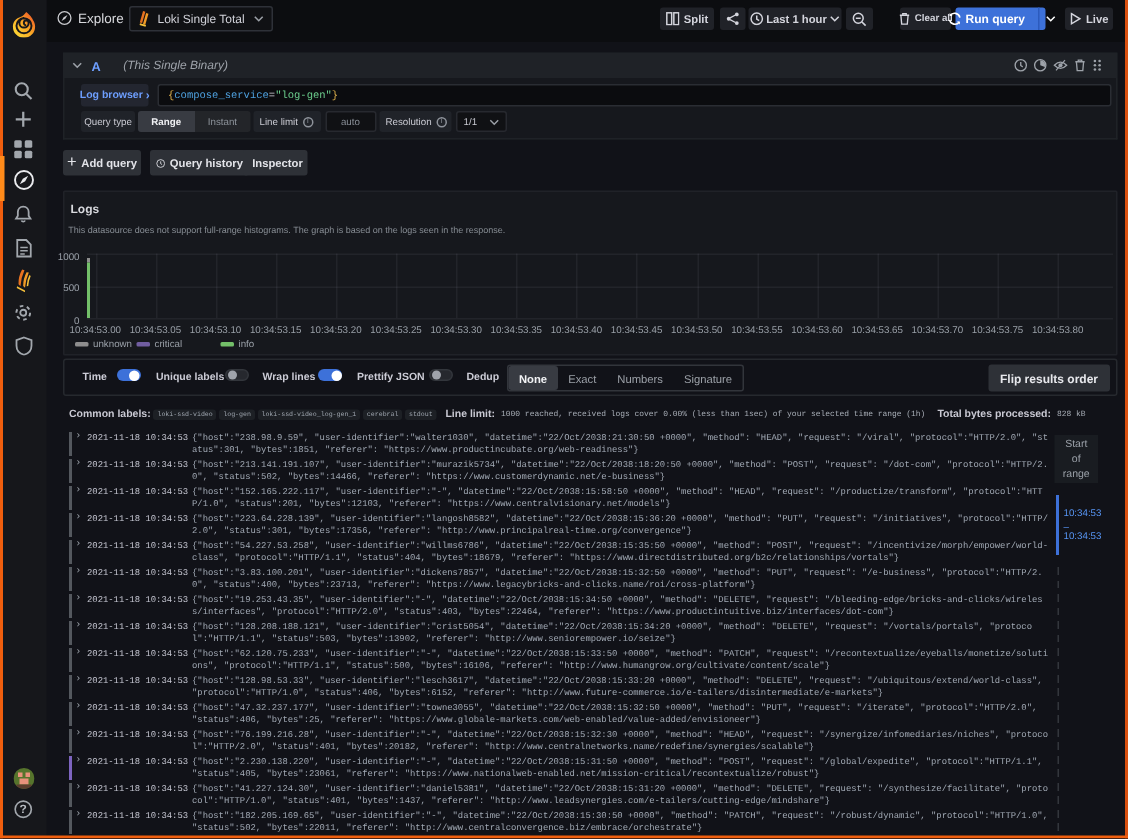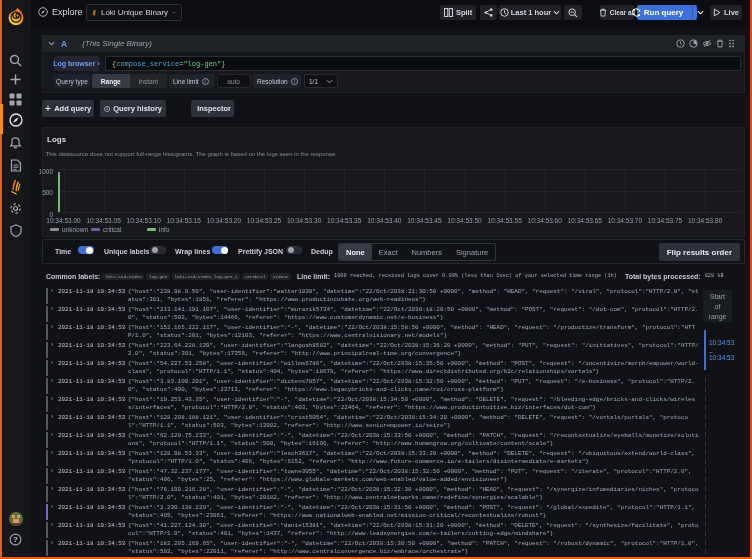--- a/index.html
+++ b/index.html
@@ -167,21 +167,21 @@
         <path d="M9.8 4.2 L7.8 7.8 L4.2 9.8 L6.2 6.2 Z" fill="#c9cace"></path>
       </svg>Explore</div>
 <div class="abs" id="dsp">
       <svg width="9" height="11" viewBox="0 0 10 12">
         <g transform="rotate(16 5 6)">
           <rect x="2.2" y="0.8" width="1.8" height="8.8" fill="#e8721f"></rect>
           <rect x="4.8" y="1.6" width="1.8" height="8.6" fill="#f19a26"></rect>
           <rect x="2.6" y="10.2" width="4.6" height="1.4" fill="#f6c13b"></rect>
         </g>
       </svg>
-      <span>Loki Unique Binary</span>
+      <span>Loki Single Total</span>
       <svg style="margin-left:auto" width="7" height="5" viewBox="0 0 8 5">
         <path d="M1 1 L4 4 L7 1" fill="none" stroke="#9ca1a8" stroke-width="1.2"></path>
       </svg>
     </div>
 <div class="tbtn" style="left:440px;width:36px"><svg width="9" height="9" viewBox="0 0 10 10">
         <rect x="0.6" y="0.6" width="3.6" height="8.8" fill="none" stroke="#d4d5dd" stroke-width="1.1"></rect>
         <rect x="5.8" y="0.6" width="3.6" height="8.8" fill="none" stroke="#d4d5dd" stroke-width="1.1"></rect>
       </svg>Split</div>
 <div class="tbtn" style="left:480px;width:17px;justify-content:center">
       <svg width="9" height="9" viewBox="0 0 10 10">
@@ -278,21 +278,21 @@
             <path d="M1 1 L4 4 L7 1" fill="none" stroke="#9ca1a8" stroke-width="1.1"></path>
           </svg></div>
 </div>
 </div>
 
 <div class="brow" style="left:42px;width:52px"><span style="font-weight:400;font-size:11px;margin-top:-1px">+</span>Add query</div>
 <div class="brow" style="left:100px;width:66px"><svg width="10" height="10" viewBox="0 0 12 12">
         <circle cx="6" cy="6" r="5" fill="none" stroke="#e3e4e9" stroke-width="1.1"></circle>
         <path d="M6 3.2 v3 l1.8 1.2" fill="none" stroke="#e3e4e9" stroke-width="1.1"></path>
       </svg>Query history</div>
-<div class="brow" style="left:191px;width:43px"><svg width="10" height="10" viewBox="0 0 12 12">
+<div class="brow" style="left:162px;width:43px"><svg width="10" height="10" viewBox="0 0 12 12">
         <circle cx="6" cy="6" r="5" fill="none" stroke="#e3e4e9" stroke-width="1.1"></circle>
         <path d="M6 5.4 v3" stroke="#e3e4e9" stroke-width="1.2"></path>
         <circle cx="6" cy="3.6" r="0.8" fill="#e3e4e9"></circle>
       </svg>Inspector</div>
 
 <div class="abs" id="lpanel">
 <div class="abs" style="left:4px;top:7px;font-size:8px;font-weight:700;color:#d8d9de">Logs</div>
 <div class="abs" style="left:2.5px;top:23px;font-size:6px;color:#878d94">This datasource does not support full-range histograms. The graph is based on the logs seen in the response.</div>
 <div class="gline" style="left:20.5px;top:41px;width:1px;height:43px"></div>
 <div class="gline" style="left:60.6px;top:41px;width:1px;height:43px"></div>

